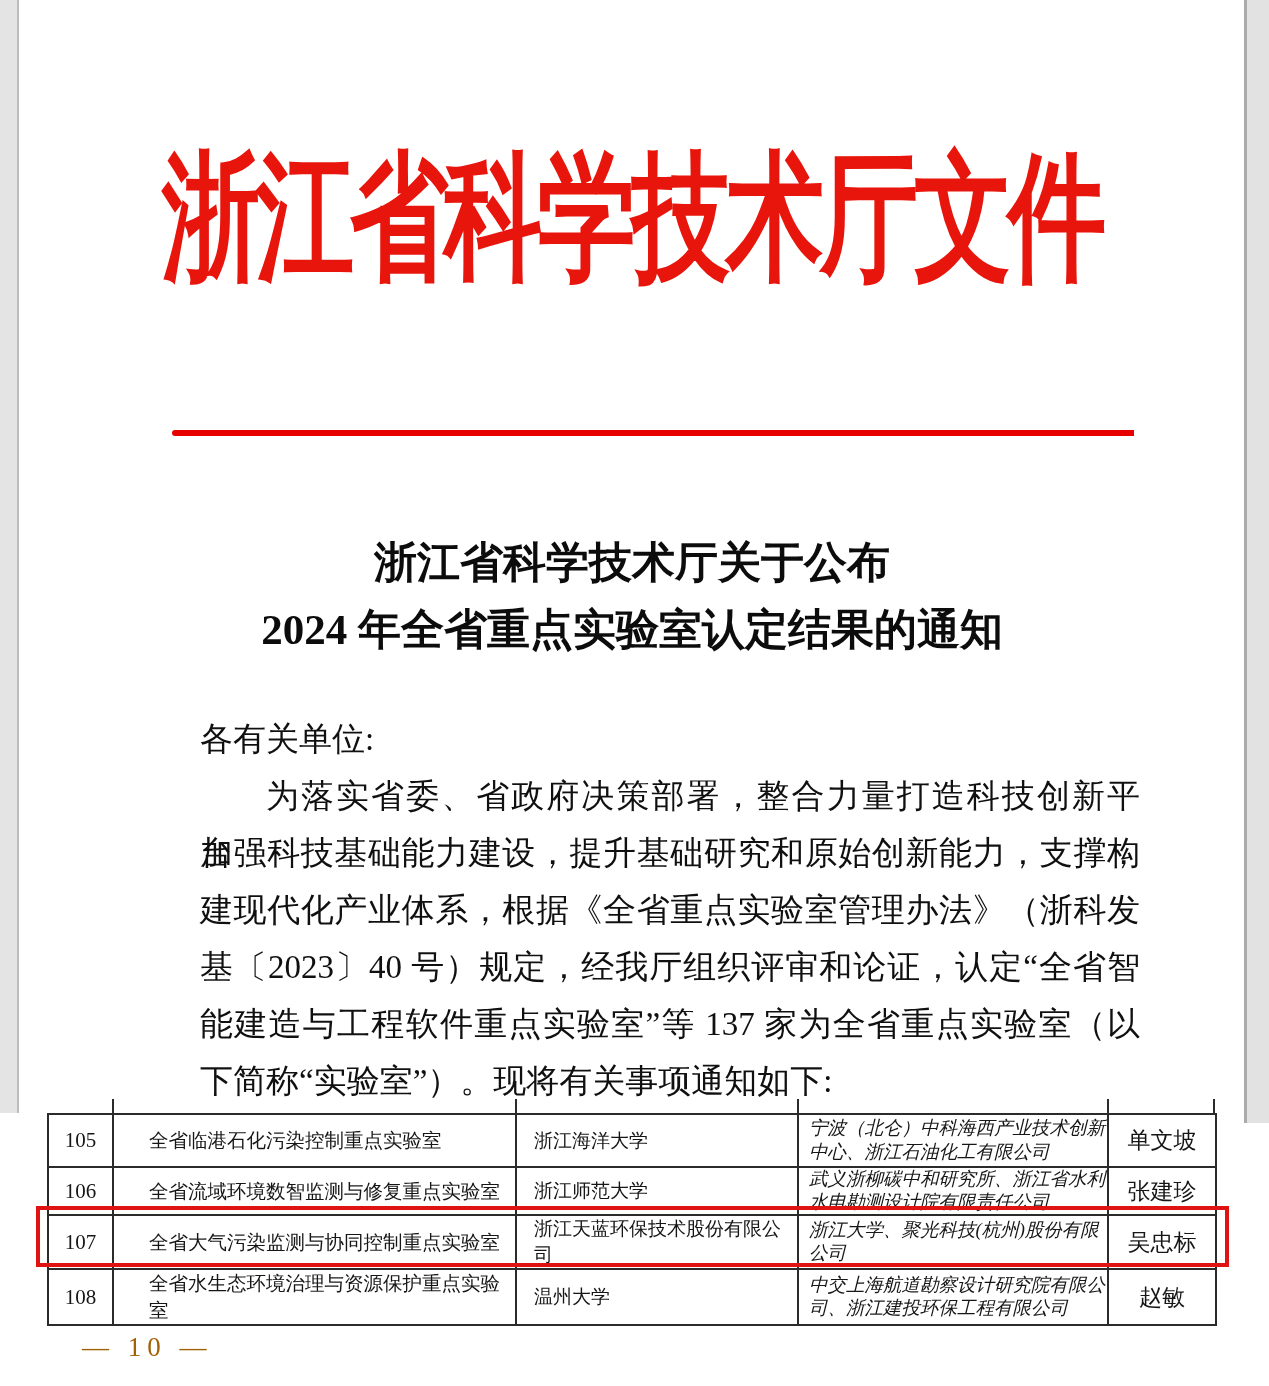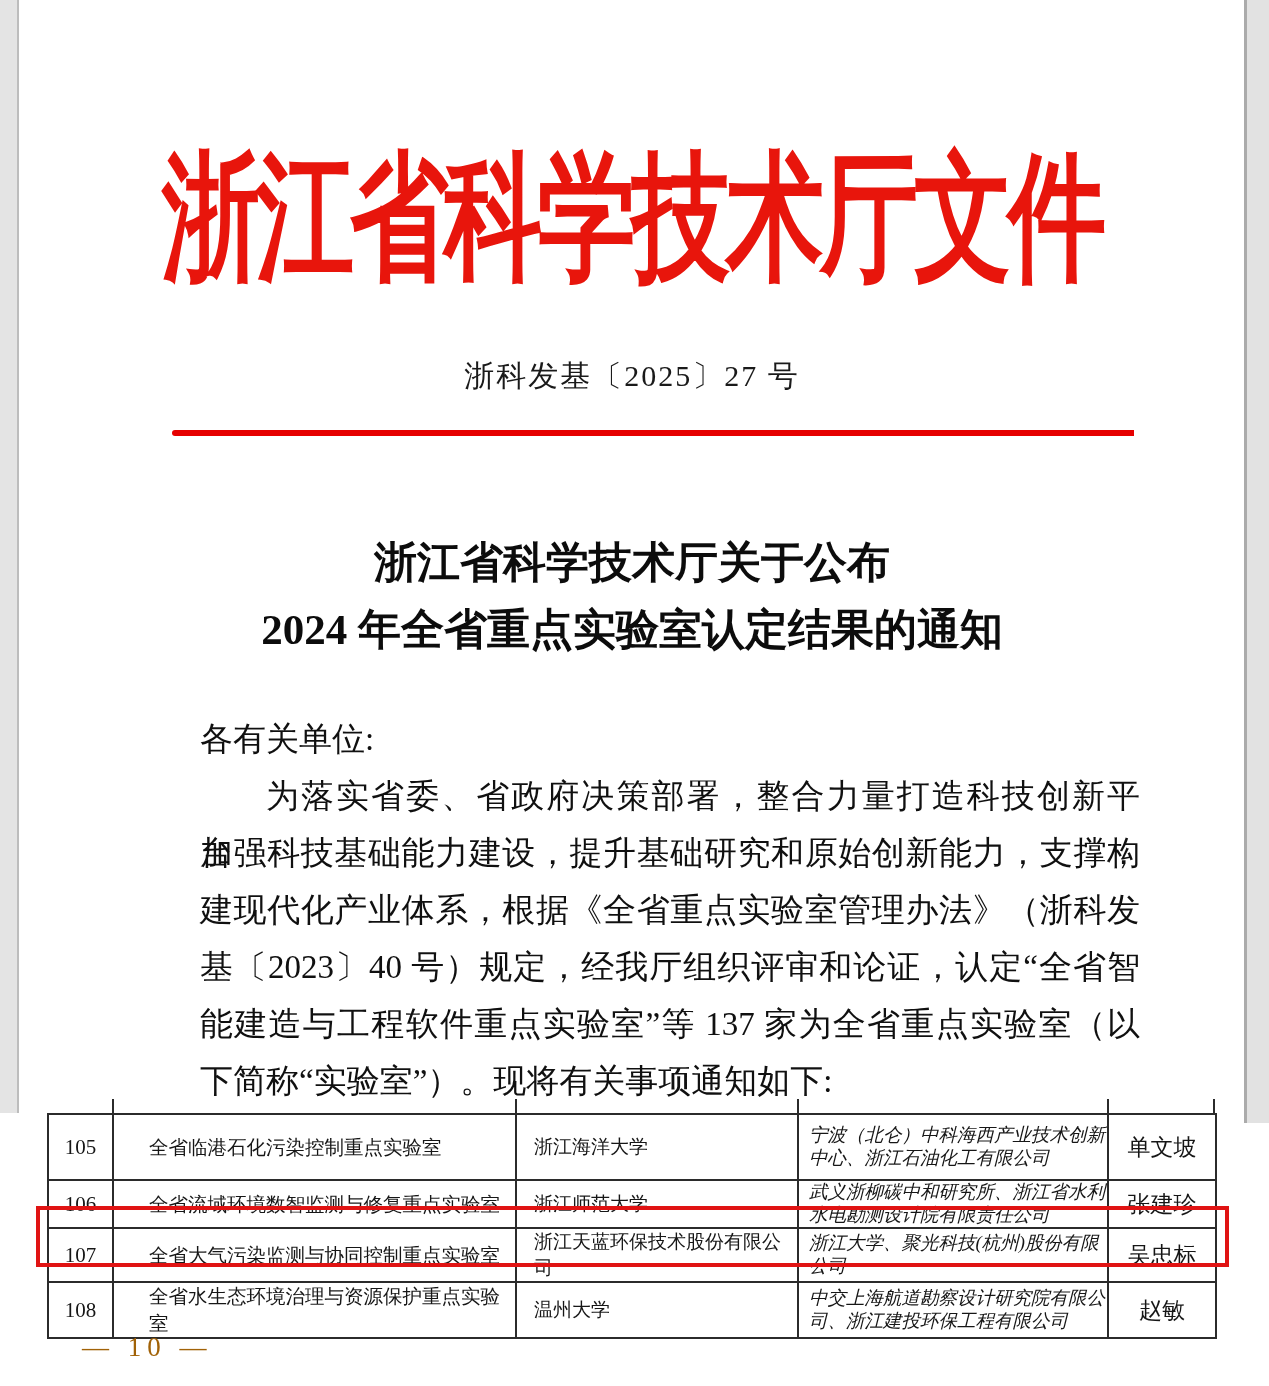--- a/index.html
+++ b/index.html
@@ -39,21 +39,21 @@
   
   .result-table{position:absolute;left:47px;top:1113px;width:1168px;
     border-collapse:collapse;table-layout:fixed;background:#ffffff;}
   .result-table td{border:2px solid #2b2b2b;vertical-align:middle;
     color:#161616;padding:0;}
   .result-table td.c-no{text-align:center;font-size:21px;}
   .result-table td.c-lab{font-size:19.5px;padding-left:35px;}
   .result-table td.c-inst{font-size:19px;padding-left:17px;}
   .result-table td.c-part{font-size:18.5px;padding-left:10px;padding-right:2px;line-height:1.25;font-style:italic;}
   .result-table td.c-head{text-align:center;font-size:23px;}
-  .r105{height:66px;padding-left:46px;} .r106{height:46px;} .r107{height:52px;} .r108{height:51px;margin-left:28px;}
+  .r105{height:53px;padding-left:46px;} .r106{height:46px;} .r107{height:52px;} .r108{height:51px;margin-left:28px;}
 
   
   .stub{position:absolute;top:1099px;width:2px;height:14px;background:#2b2b2b;}
 
   
   .highlight-box{position:absolute;left:36px;top:1206px;width:1185px;height:53px;
     border:4px solid #e01313;background:transparent;}
 
   .page-number{position:absolute;left:82px;top:1332px;font-size:27px;
     color:#a16207;letter-spacing:6px;white-space:nowrap;}
@@ -61,21 +61,20 @@
 </head>
 <body>
 
 <div class="stage">
 
   <div class="strip-left"></div>
   <div class="strip-right"></div>
 
   <div class="doc-header">浙江省科学技术厅文件</div>
 
-  <div class="doc-number">浙科发基〔2025〕27 号</div>
 
   <div class="red-rule"></div>
 
   <div class="notice-title t1">浙江省科学技术厅关于公布</div>
   <div class="notice-title t2">2024 年全省重点实验室认定结果的通知</div>
 
   <div class="body-block">
     <div class="bline">各有关单位:</div>
     <div class="bline justify indent">为落实省委、省政府决策部署，整合力量打造科技创新平台，</div>
     <div class="bline justify">加强科技基础能力建设，提升基础研究和原始创新能力，支撑构</div>

